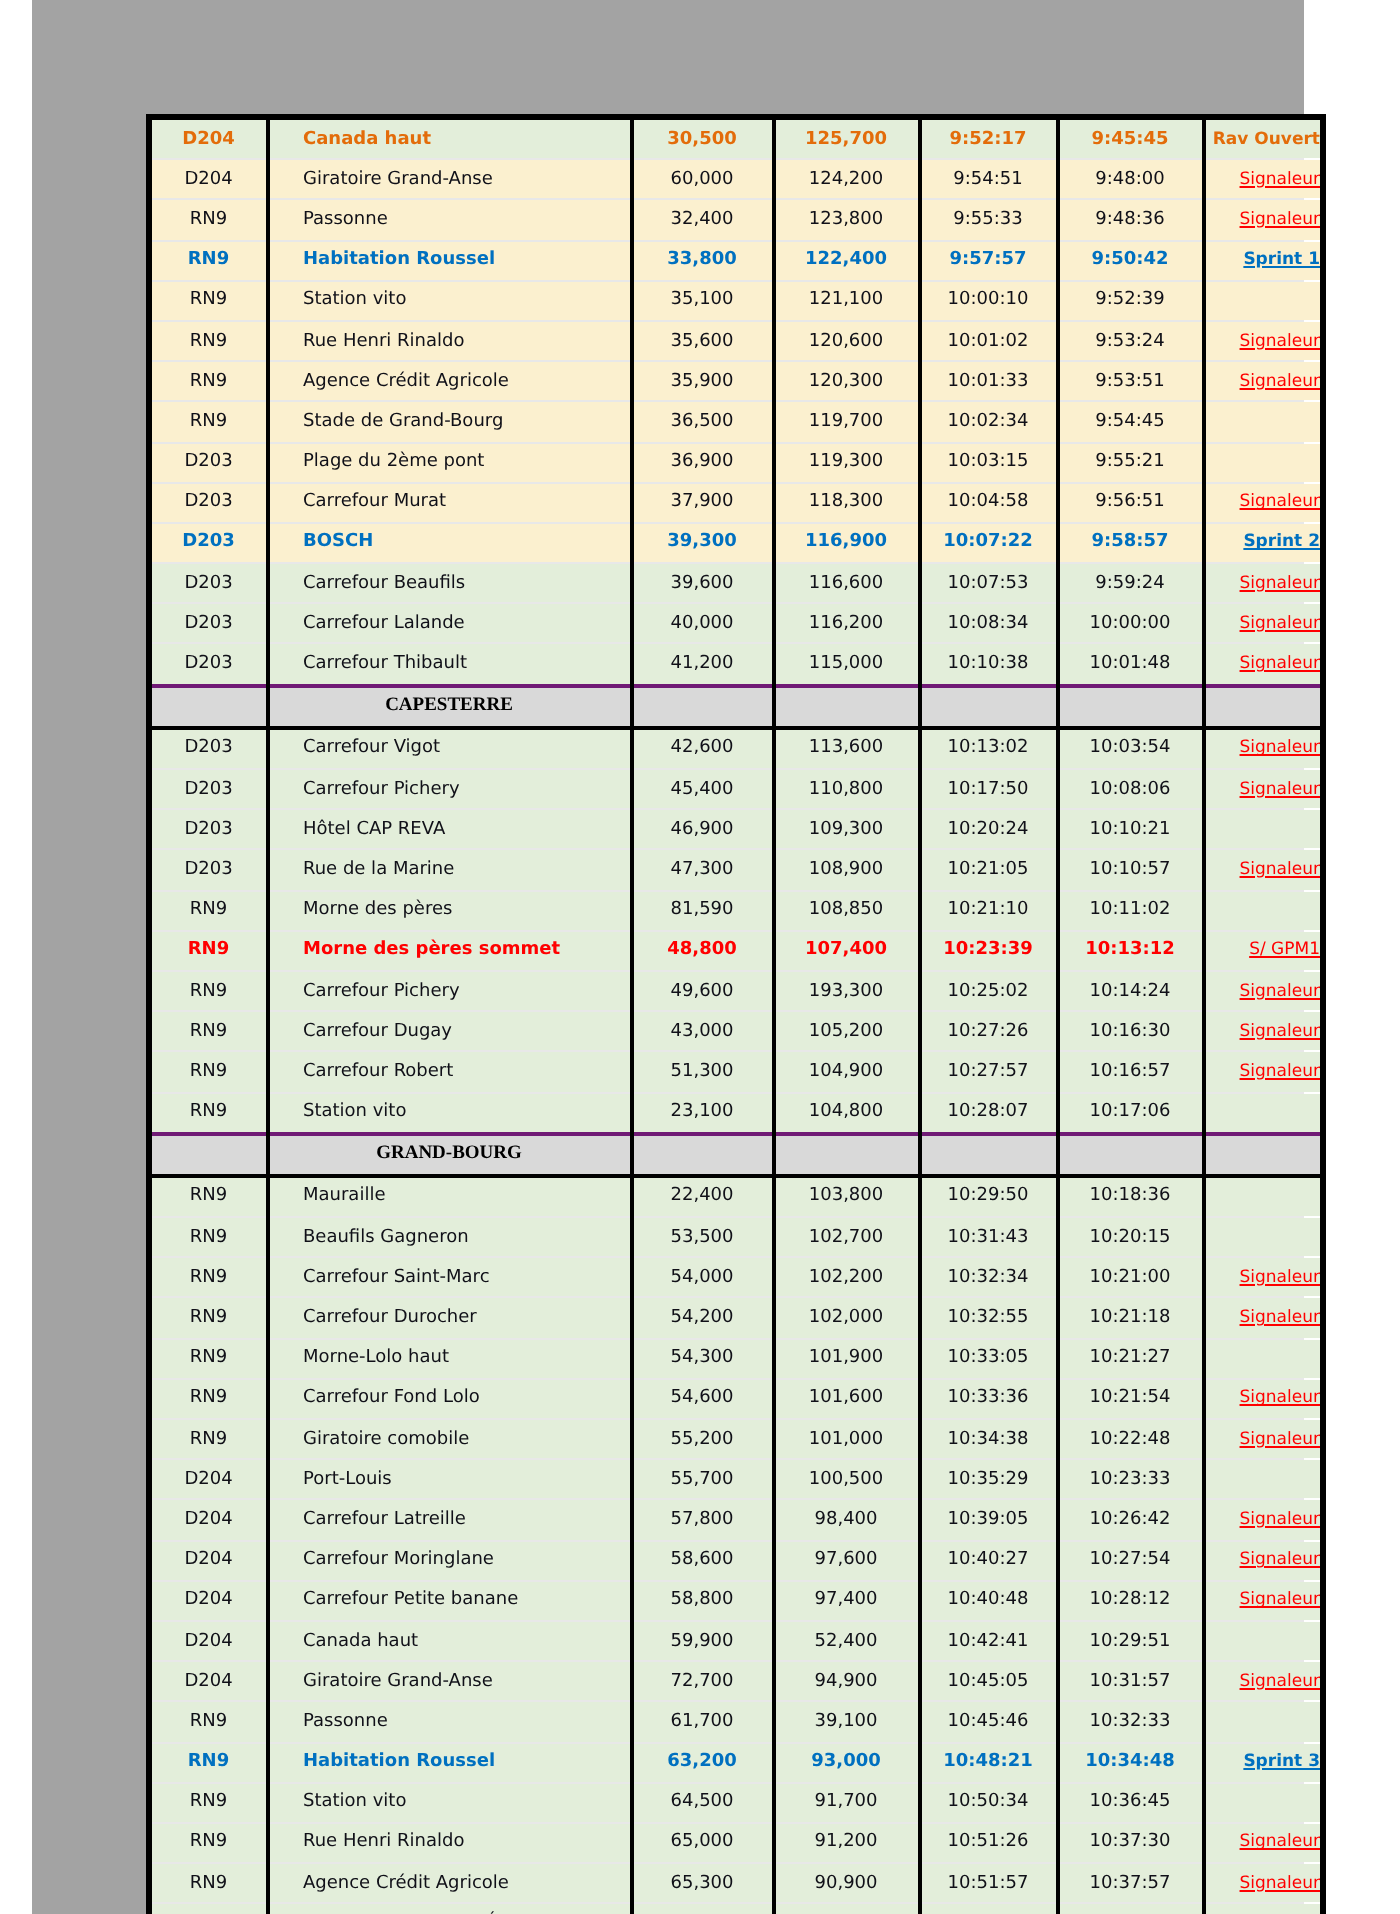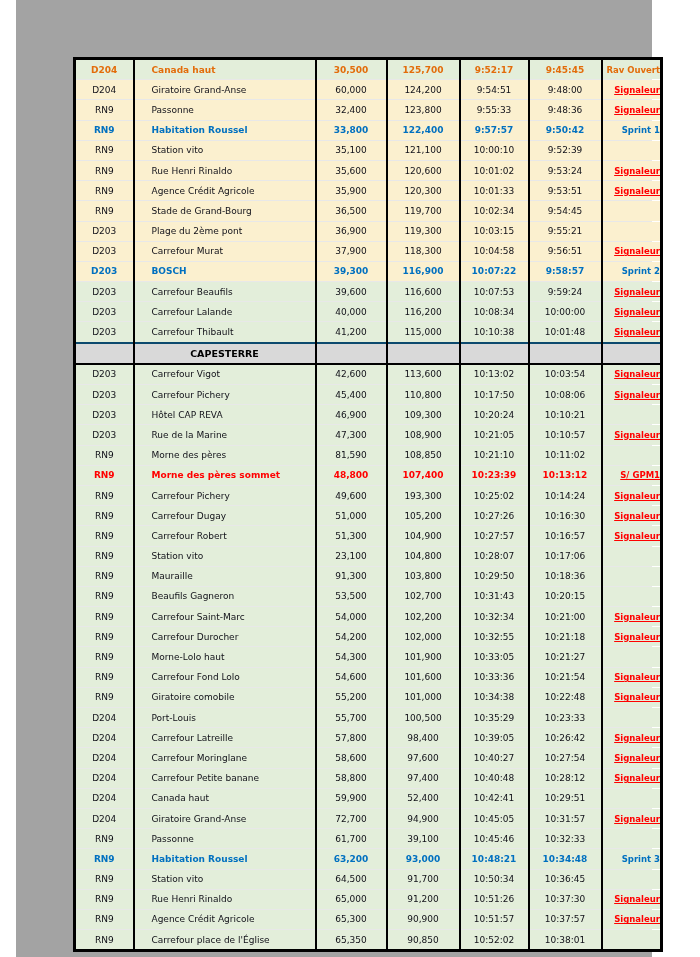--- a/index.html
+++ b/index.html
@@ -21,25 +21,25 @@
   }
   td.c-road{text-align:center;}
   td.c-name{text-align:left;padding-left:17px;}
   td.c-num,td.c-time{text-align:center;}
   td.c-note{text-align:right;font-size:8.5px;}
   tr.cream-bg td{background:#FBF0CF;}
   tr.green-bg td{background:#E3EEDA;}
   tr.style-orange td{color:#E36C0A;font-weight:bold;}
   tr.style-blue td{color:#0070C0;font-weight:bold;}
   tr.style-red td{color:#FF0000;font-weight:bold;}
-  .note-sig,.note-gpm{color:#FF0000;font-weight:bold;text-decoration:underline;}
-  .note-sprint{color:#0070C0;font-weight:bold;}
+  .note-sig,.note-gpm{color:#FF0000;font-weight:normal;text-decoration:underline;}
+  .note-sprint{color:#0070C0;font-weight:bold;text-decoration:underline;}
   .note-rav{color:#E36C0A;font-weight:bold;}
   tr.section-row td{
-    background:#D9D9D9;border-top:2px solid #0c4a6e;border-bottom:2px solid #000;
+    background:#D9D9D9;border-top:2px solid #701a75;border-bottom:2px solid #000;font-family:Liberation Serif, serif;
   }
   tr.section-row td.c-name{
     text-align:center;font-weight:bold;color:#000;font-size:9.5px;padding-left:0;
   }
 </style>
 </head>
 <body>
 
 <div class="sheet">
   <table class="roadbook">
@@ -247,21 +247,21 @@
           <td class="c-name">Carrefour Pichery</td>
           <td class="c-num">49,600</td>
           <td class="c-num">193,300</td>
           <td class="c-time">10:25:02</td>
           <td class="c-time">10:14:24</td>
           <td class="c-note"><span class="note-sig">Signaleur</span></td>
         </tr>
         <tr class="green-bg style-normal">
           <td class="c-road">RN9</td>
           <td class="c-name">Carrefour Dugay</td>
-          <td class="c-num">51,000</td>
+          <td class="c-num">43,000</td>
           <td class="c-num">105,200</td>
           <td class="c-time">10:27:26</td>
           <td class="c-time">10:16:30</td>
           <td class="c-note"><span class="note-sig">Signaleur</span></td>
         </tr>
         <tr class="green-bg style-normal">
           <td class="c-road">RN9</td>
           <td class="c-name">Carrefour Robert</td>
           <td class="c-num">51,300</td>
           <td class="c-num">104,900</td>
@@ -271,24 +271,33 @@
         </tr>
         <tr class="green-bg style-normal">
           <td class="c-road">RN9</td>
           <td class="c-name">Station vito</td>
           <td class="c-num">23,100</td>
           <td class="c-num">104,800</td>
           <td class="c-time">10:28:07</td>
           <td class="c-time">10:17:06</td>
           <td class="c-note"></td>
         </tr>
+        <tr class="section-row">
+          <td class="c-road"></td>
+          <td class="c-name">GRAND-BOURG</td>
+          <td class="c-num"></td>
+          <td class="c-num"></td>
+          <td class="c-time"></td>
+          <td class="c-time"></td>
+          <td class="c-note"></td>
+        </tr>
         <tr class="green-bg style-normal">
           <td class="c-road">RN9</td>
           <td class="c-name">Mauraille</td>
-          <td class="c-num">91,300</td>
+          <td class="c-num">22,400</td>
           <td class="c-num">103,800</td>
           <td class="c-time">10:29:50</td>
           <td class="c-time">10:18:36</td>
           <td class="c-note"></td>
         </tr>
         <tr class="green-bg style-normal">
           <td class="c-road">RN9</td>
           <td class="c-name">Beaufils Gagneron</td>
           <td class="c-num">53,500</td>
           <td class="c-num">102,700</td>

